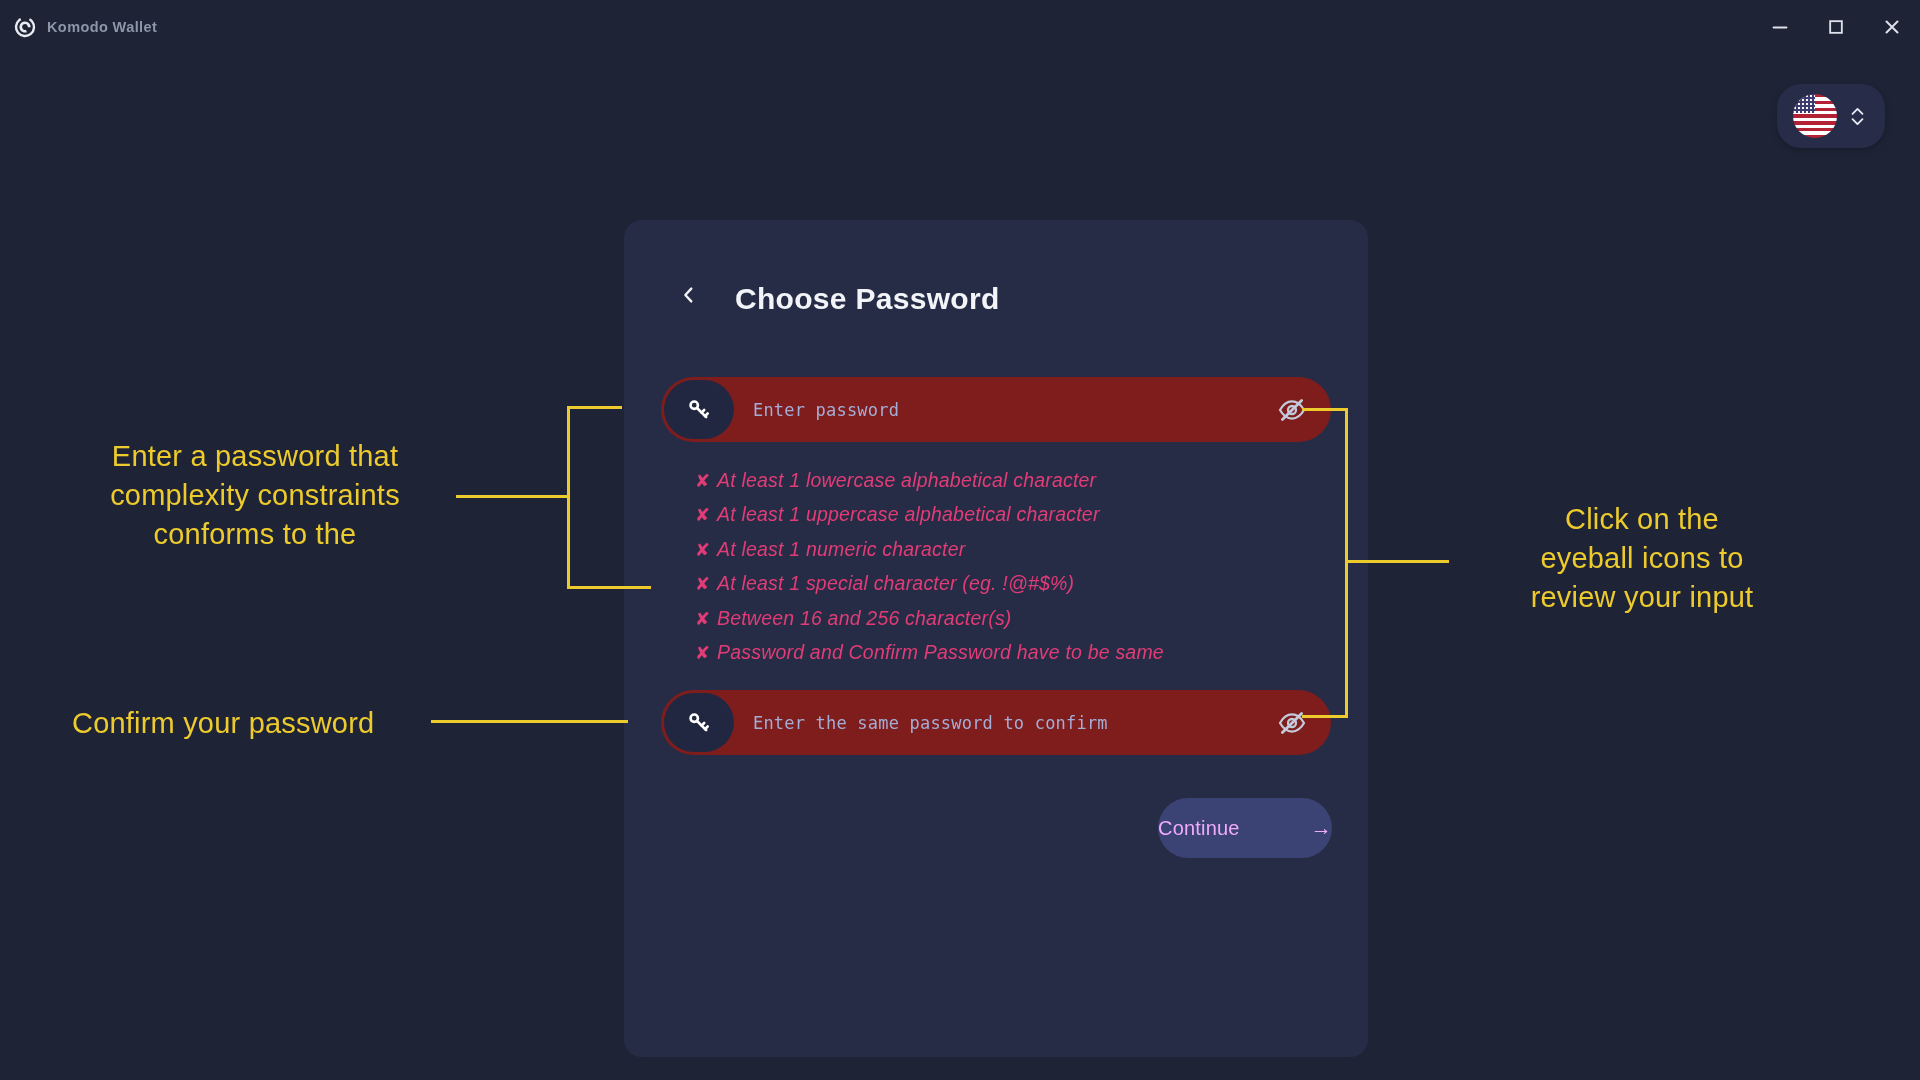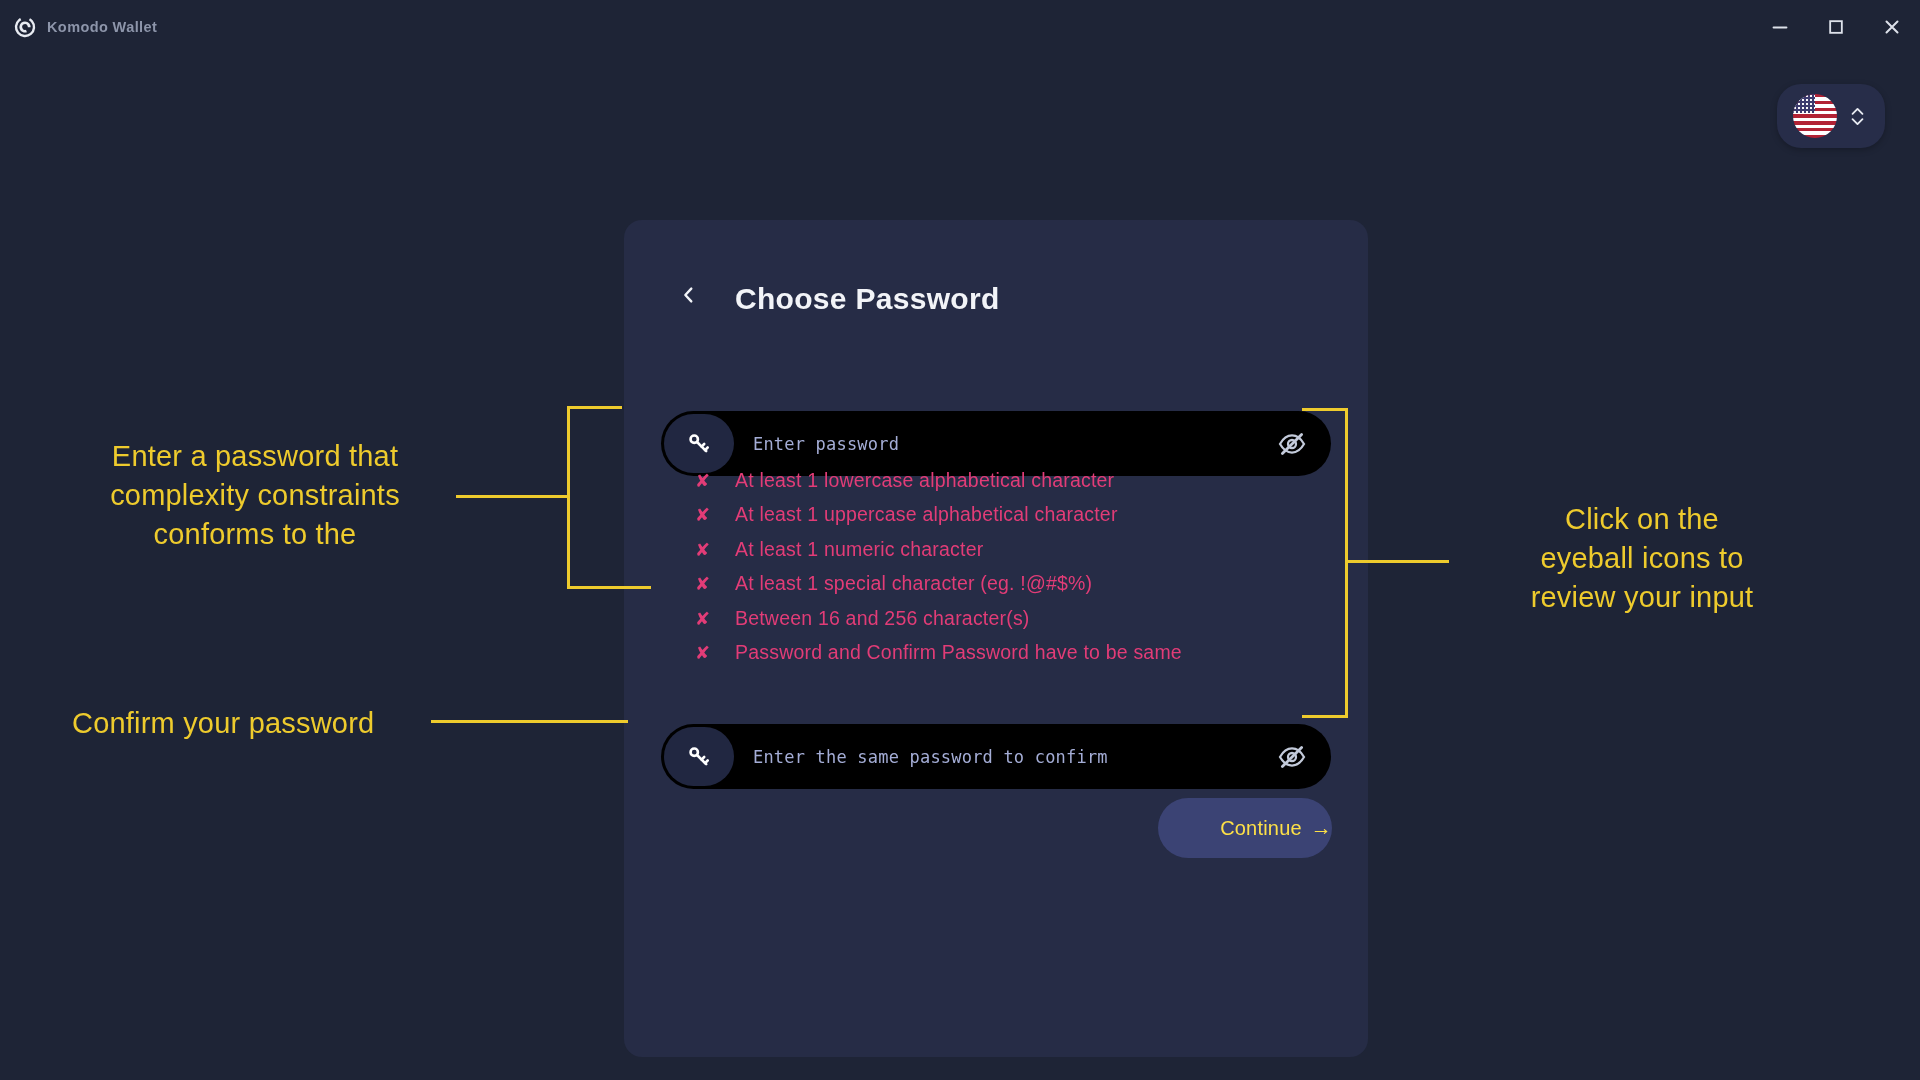--- a/index.html
+++ b/index.html
@@ -45,47 +45,47 @@
     position: absolute; left: 624px; top: 220px; width: 744px; height: 837px;
     background: #262c46; border-radius: 18px;
   }
   .back-btn { position: absolute; left: 50px; top: 58px; width: 30px; height: 34px; display: flex; align-items: center; justify-content: center; cursor: pointer; }
   .card-title {
     position: absolute; left: 111px; top: 62px; font-size: 30px; font-weight: 700; color: #f2f4f8; letter-spacing: 0.3px;
   }
 
   .pw-field {
     position: absolute; left: 37px; width: 670px; height: 65px;
-    background: #000000; border-radius: 33px; display: flex; align-items: center; margin-top: 34px;
+    background: #7f1d1d; border-radius: 33px; display: flex; align-items: center;
   }
   .pw-field.first { top: 157px; }
   .pw-field.second { top: 470px; }
   .key-capsule {
     position: absolute; left: 3px; top: 3px; width: 70px; height: 59px;
     background: #212741; border-radius: 30px; display: flex; align-items: center; justify-content: center;
   }
   .pw-placeholder {
     position: absolute; left: 92px; top: 50%; transform: translateY(-50%);
     font-family: "DejaVu Sans Mono", monospace; font-size: 17px; color: #a4add6; letter-spacing: 0.2px;
   }
   .eye-btn {
     position: absolute; right: 22px; top: 50%; transform: translateY(-50%);
     width: 34px; height: 34px; display: flex; align-items: center; justify-content: center; cursor: pointer;
   }
 
   .validation-list { position: absolute; left: 71px; top: 243px; display: flex; flex-direction: column; }
   .validation-row { height: 34.5px; display: flex; align-items: center; }
   .validation-mark { width: 18px; font-size: 18px; font-weight: 700; color: #e23c77; font-family: "DejaVu Sans", sans-serif; }
-  .validation-text { margin-left: 22px; font-size: 19.5px; color: #e23c77; letter-spacing: 0.2px; }
+  .validation-text { margin-left: 4px; font-size: 19.5px; color: #e23c77; letter-spacing: 0.2px; font-style: italic; }
 
   .continue-btn {
     position: absolute; left: 534px; top: 578px; width: 174px; height: 60px;
     background: #3b4374; border-radius: 30px; border: none; cursor: pointer;
-    display: flex; align-items: center; justify-content: flex-end;
-    color: #fde047; font-family: "Liberation Sans", sans-serif; font-size: 20px; letter-spacing: 0.2px;
+    display: flex; align-items: center; justify-content: space-between;
+    color: #f0abfc; font-family: "Liberation Sans", sans-serif; font-size: 20px; letter-spacing: 0.2px;
   }
   .continue-btn .arrow { margin-left: 9px; font-size: 21px; }
 
   
   .note { position: absolute; color: #eecb2d; font-size: 29px; line-height: 39px; letter-spacing: 0.2px; }
   .note.pw-note { left: 60px; top: 437px; width: 390px; text-align: center; }
   .note.confirm-note { left: 72px; top: 704px; }
   .note.eye-note { left: 1477px; top: 500px; width: 330px; text-align: center; }
 
   .conn { position: absolute; background: #eecb2d; }

